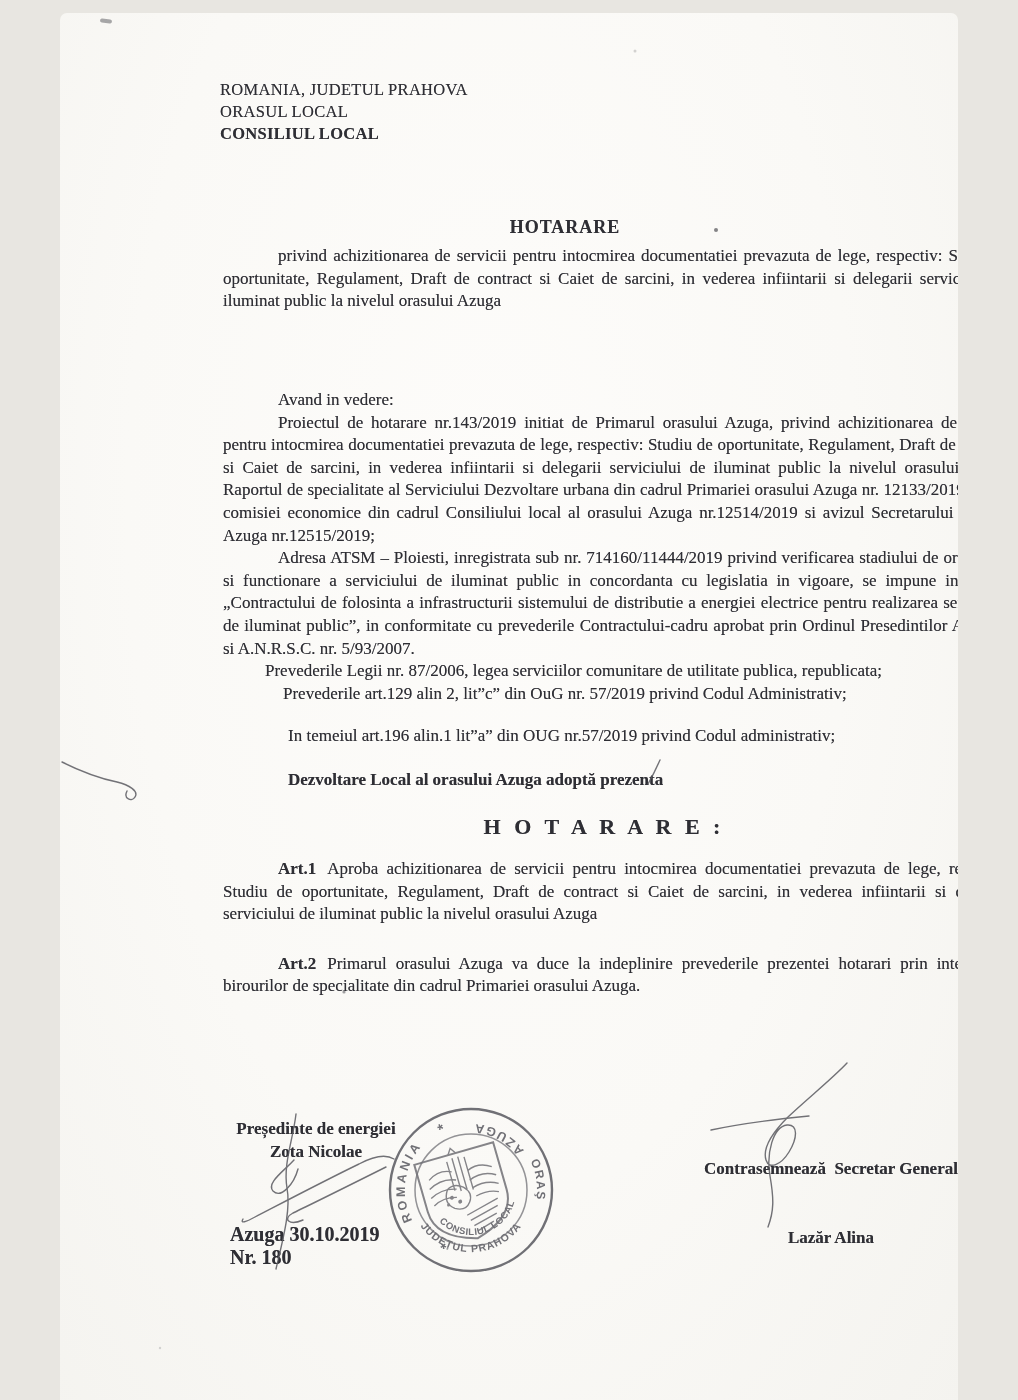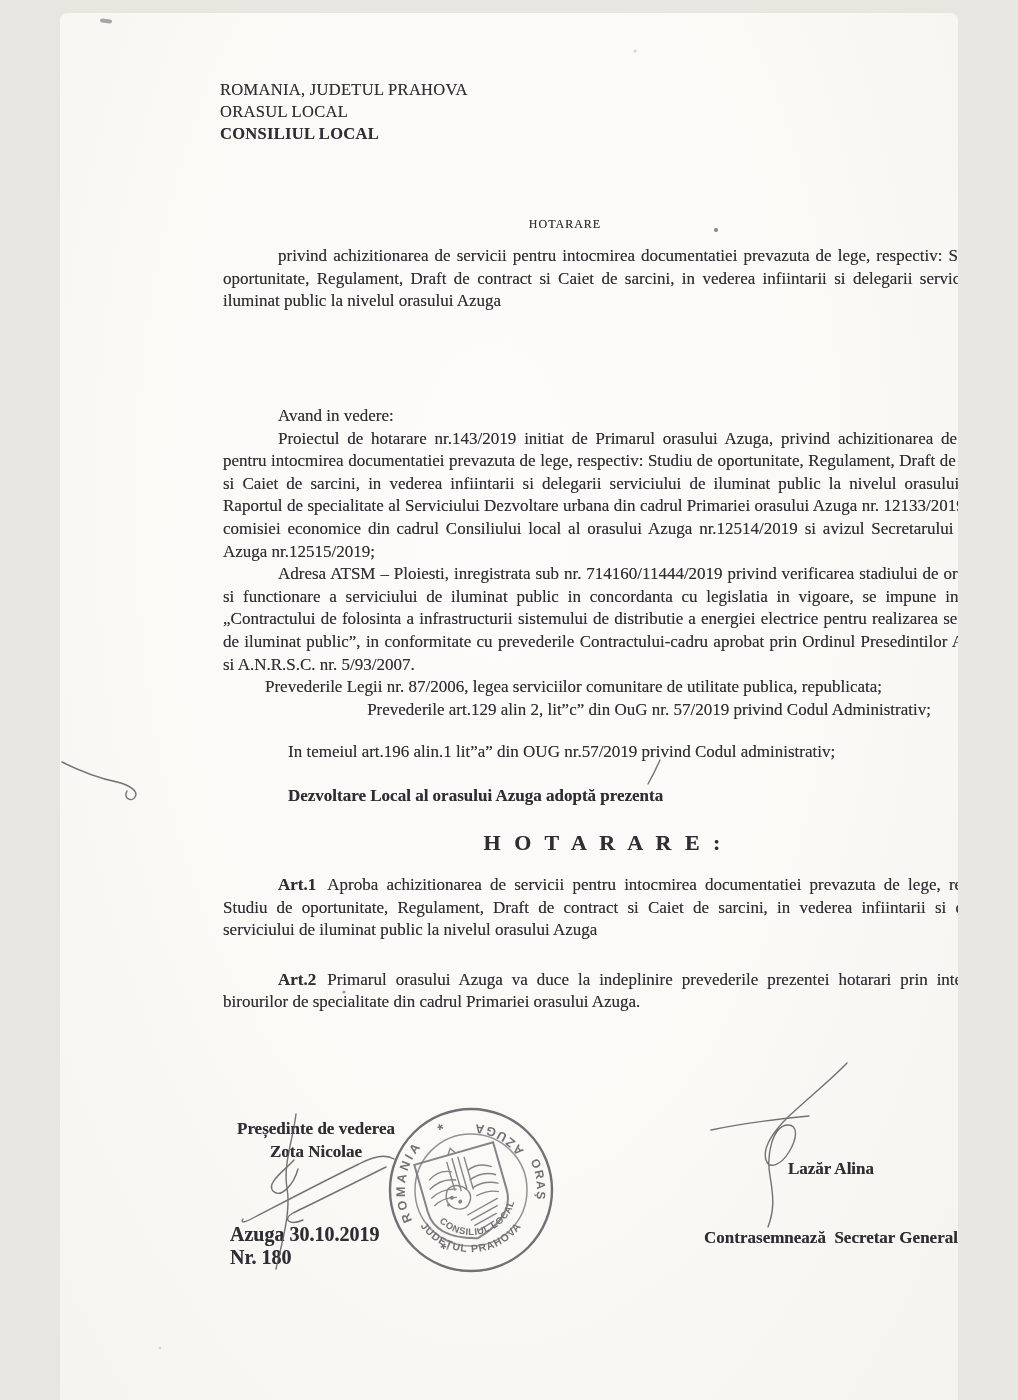--- a/index.html
+++ b/index.html
@@ -17,35 +17,35 @@
   .ink{ text-shadow:0 0 0.6px rgba(46,46,52,.55); }
   .abs{ position:absolute; }
 
   
   .hdr{ left:160px; top:66px; font-size:16.5px; line-height:22px; letter-spacing:.3px;}
   .hdr .b{ font-weight:bold; }
 
   
   .doc-title{
     left:505px; top:204px; transform:translateX(-50%);
-    font-size:12px; font-weight:normal; letter-spacing:1px;
+    font-size:18px; font-weight:bold; letter-spacing:1px;
   }
   .subtitle{
     left:163px; top:232px; width:792px;
     font-size:17px; line-height:22.6px;
     text-align:justify; text-indent:55px;
   }
 
   
-  .flow{ left:163px; top:392px; width:792px; font-size:17px; line-height:22.6px; }
+  .flow{ left:163px; top:376px; width:792px; font-size:17px; line-height:22.6px; }
   .flow p{ margin:0; }
   .jp{ text-align:justify; text-indent:55px; }
   .intro{ margin-left:55px !important; }
   .prev1{ margin-left:42px !important; }
-  .prev2{ margin-left:60px !important;text-align:center; }
+  .prev2{ margin-left:60px !important; }
   .legal{ margin:20px 0 0 65px !important; }
   .adopt{ margin:21px 0 0 65px !important; font-weight:bold; }
   .hot2{ margin:24px 30px 0 0 !important; text-align:center; font-weight:bold;
          font-size:22px; letter-spacing:4px; }
   .art1{ margin-top:20px !important; }
   .art2{ margin-top:27px !important; }
   .artlbl{ font-weight:bold; margin-right:11px; }
 
   
   .sig-left{ left:168px; top:1104px; width:176px; text-align:center;
@@ -81,27 +81,27 @@
     <p class="prev1">Prevederile Legii nr. 87/2006, legea serviciilor comunitare de utilitate publica, republicata;</p>
     <p class="prev2">Prevederile art.129 alin 2, lit”c” din OuG nr. 57/2019 privind Codul Administrativ;</p>
     <p class="legal">In temeiul art.196 alin.1 lit”a” din OUG nr.57/2019 privind Codul administrativ;</p>
     <p class="adopt">Dezvoltare Local al orasului Azuga adoptă prezenta</p>
     <p class="hot2">H O T A R A R E :</p>
     <p class="jp art1"><b class="artlbl">Art.1</b><span>Aproba  achizitionarea de servicii pentru intocmirea documentatiei prevazuta de lege, respectiv: Studiu de oportunitate, Regulament, Draft de contract  si Caiet de sarcini, in vederea infiintarii si delegarii serviciului de iluminat public la nivelul orasului Azuga</span></p>
     <p class="jp art2"><b class="artlbl">Art.2</b><span>Primarul orasului Azuga va duce la indeplinire prevederile prezentei hotarari prin intermediul birourilor de specialitate din cadrul Primariei orasului Azuga.</span></p>
   </div>
 
   <div class="abs sig-left ink">
-    <div>Președinte de vederea</div>
+    <div>Președinte de energiei</div>
     <div>Zota Nicolae</div>
   </div>
 
   <div class="abs sig-right ink">
+    <div>Contrasemnează  Secretar General</div>
     <div>Lazăr Alina</div>
-    <div>Contrasemnează  Secretar General</div>
   </div>
 
   <div class="abs footer ink">
     <div>Azuga 30.10.2019</div>
     <div>Nr. 180</div>
   </div>
 
   <svg class="overlay" width="1018" height="1400" viewBox="0 0 1018 1400">
     <defs>
       <path id="arcRom" d="M356.9,1214.9 A66,66 0 0 1 368.6,1126.4"></path>

